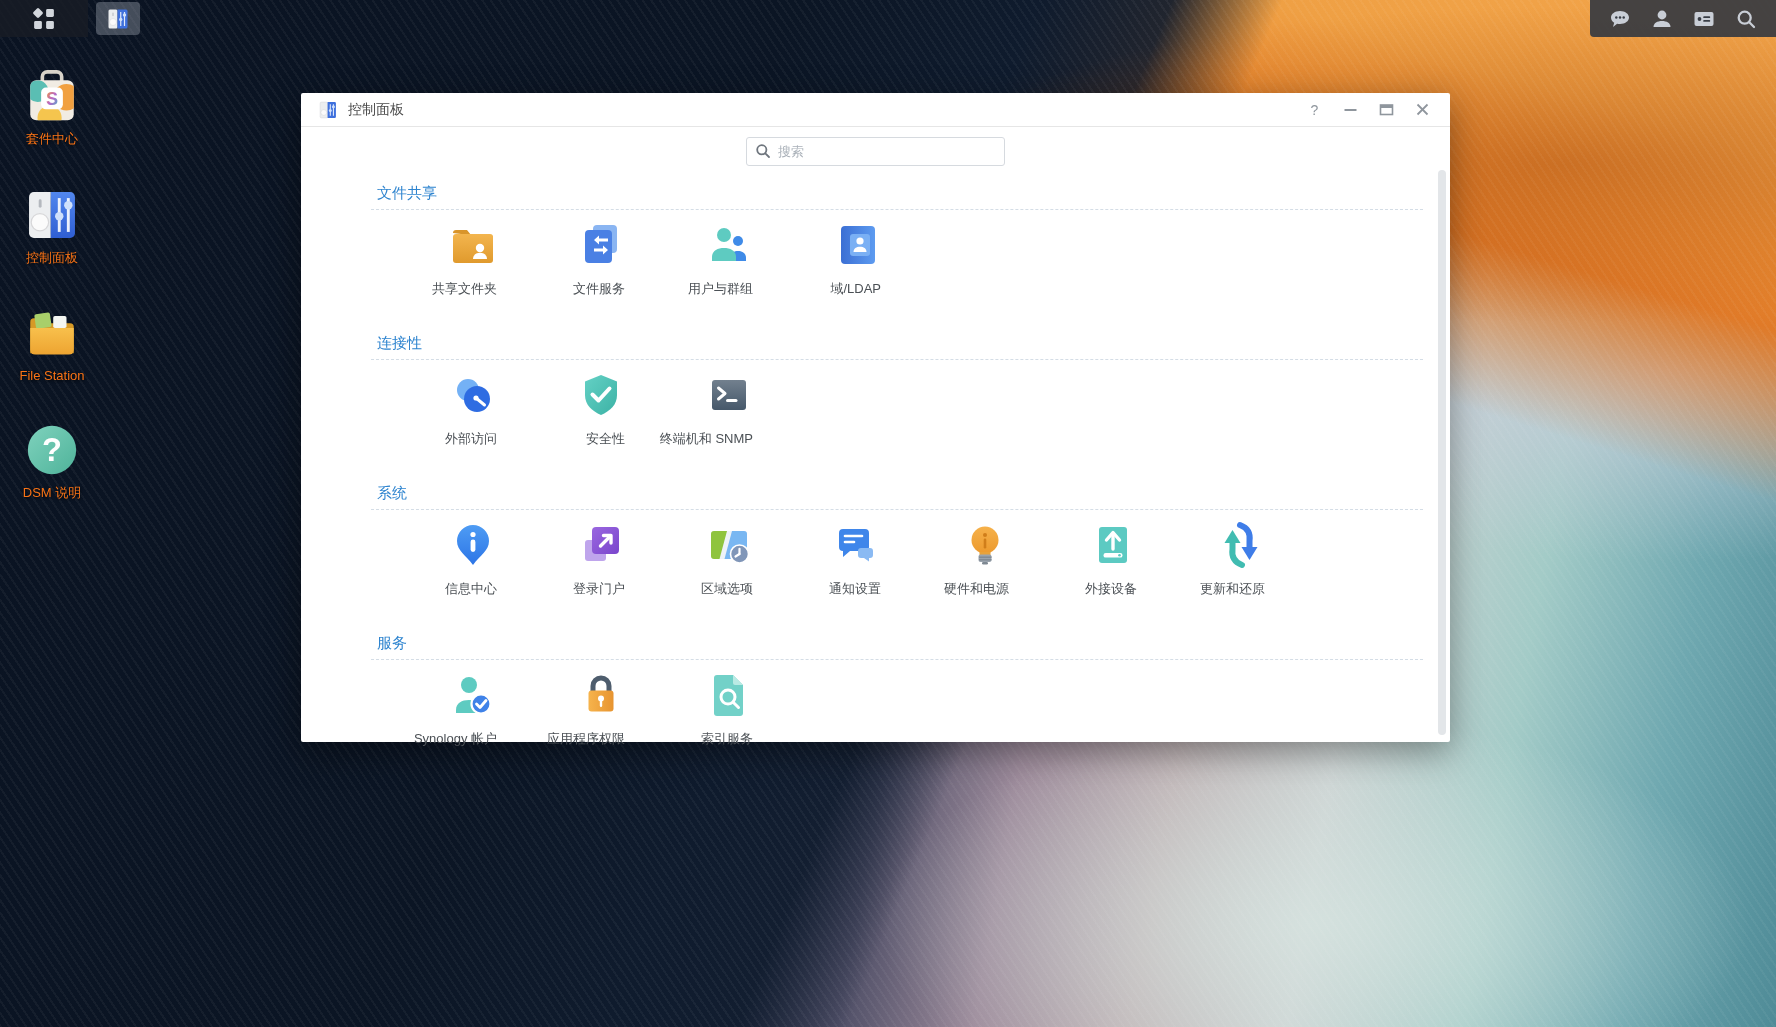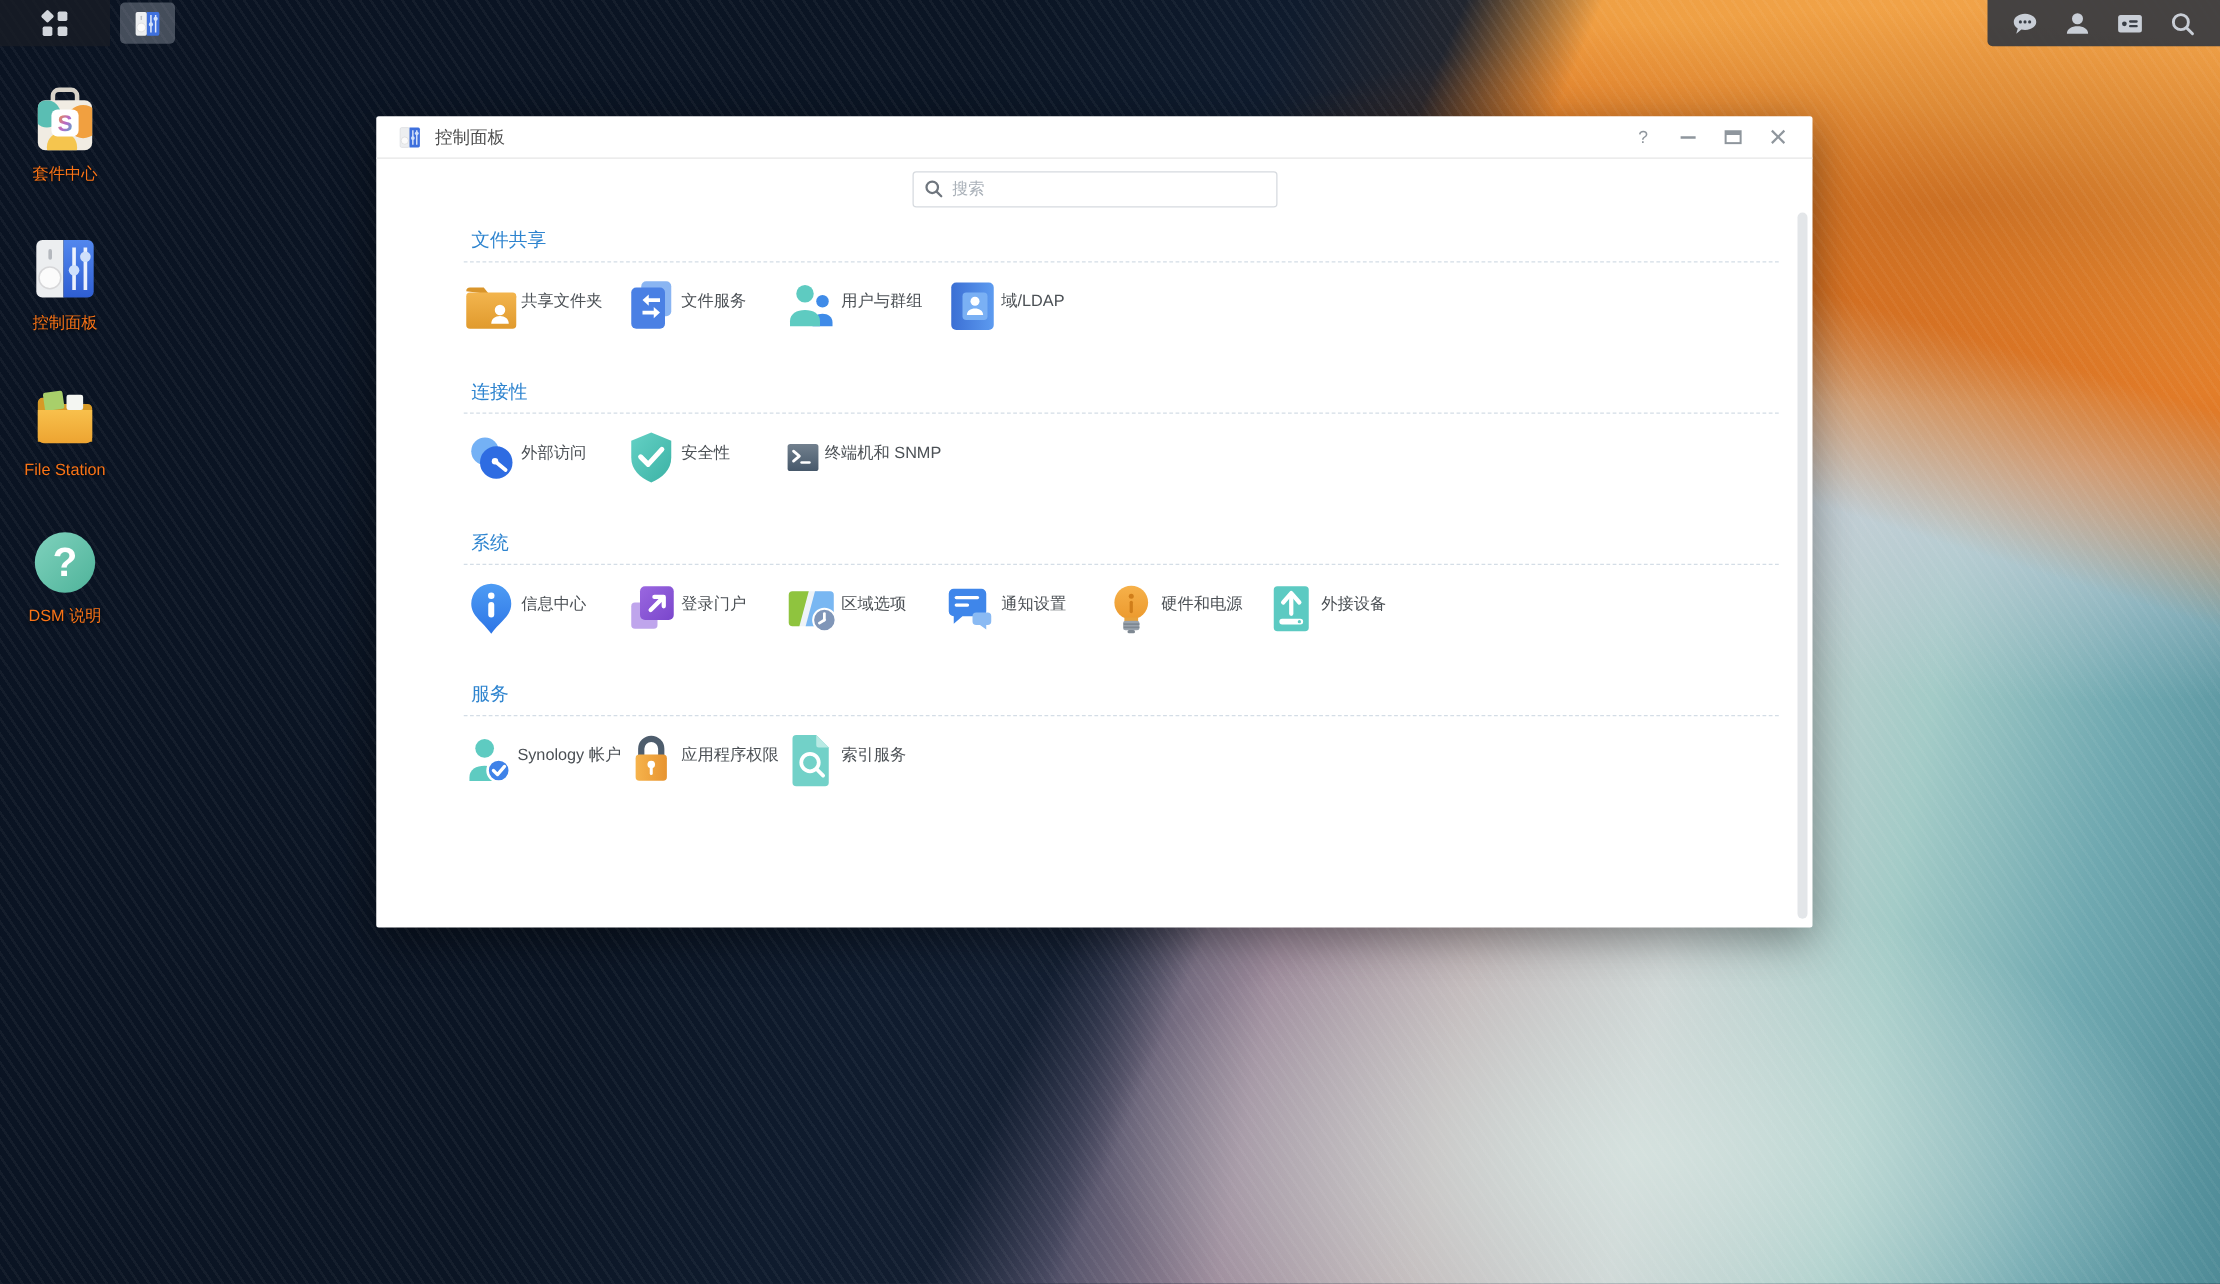--- a/index.html
+++ b/index.html
@@ -36,32 +36,32 @@
   
   .window { position:absolute; left:301px; top:93px; width:1149px; height:649px; background:#fff;
     border-radius:2px; box-shadow:0 10px 34px rgba(0,0,0,0.38); }
   .titlebar { height:34px; display:flex; align-items:center; padding:0 20px 0 17px; border-bottom:1px solid #e6e6e6; }
   .titlebar .wicon { width:20px; height:20px; margin-right:10px; }
   .titlebar .wtitle { font-size:14px; color:#4c4c4c; flex:1; }
   .wctrls { display:flex; align-items:center; gap:21px; }
   .wctrl { width:15px; height:15px; display:flex; align-items:center; justify-content:center; cursor:pointer; }
 
   .searchrow { height:48px; display:flex; align-items:center; justify-content:center; }
-  .searchbox { position:relative; width:292px; height:29px;font-family:Liberation Serif, serif; }
+  .searchbox { position:relative; width:259px; height:29px; }
   .searchbox input { width:100%; height:100%; border:1px solid #d6dadf; border-radius:3px;
     padding:0 8px 0 31px; font-size:13px; color:#444; outline:none; font-family:inherit; }
   .searchbox input::placeholder { color:#a9b0b8; }
   .searchbox .mag { position:absolute; left:9px; top:6px; }
 
   .content { padding:0 25px; }
   .section { padding-bottom:27px;margin-left:43px; }
   .sec-title { font-size:15px; color:#2e84cf; margin:8px 8px 6px 8px; line-height:20px; }
   .sec-sep { border-bottom:1px dashed #d4dde6; margin:0 2px; }
   .cp-grid { display:grid; grid-template-columns:repeat(7,128px); padding-top:11px; }
-  .cp-item { width:128px; display:flex; align-items:flex-start; cursor:pointer; }
+  .cp-item { width:128px; display:flex; flex-direction:column; align-items:flex-end; cursor:pointer; }
   .cp-item svg { width:48px; height:48px; }
   .cp-label { margin-top:11px; font-size:13px; color:#4b5055; white-space:nowrap; }
 
   .vscroll { position:absolute; right:4px; top:77px; width:8px; height:565px; border-radius:4px; background:#e3e6e9; cursor:pointer; }
 </style>
 </head>
 <body>
 
 <div class="tb-left">
   <div class="tb-btn">
@@ -420,20 +420,29 @@
         <div class="cp-item">
           <svg viewBox="0 0 48 48">
             <rect x="10" y="6" width="28" height="36" rx="3" fill="#5ccac2"></rect>
             <line x1="24" y1="28" x2="24" y2="13" stroke="#fff" stroke-width="3.4" stroke-linecap="round"></line>
             <polyline points="17.5,19 24,11.5 30.5,19" fill="none" stroke="#fff" stroke-width="3.4" stroke-linecap="round" stroke-linejoin="round"></polyline>
             <rect x="14.5" y="32" width="19" height="4.6" rx="2.2" fill="#fff"></rect>
             <circle cx="30.5" cy="34.3" r="1.3" fill="#5ccac2"></circle>
           </svg>
           <span class="cp-label">外接设备</span>
         </div>
+        <div class="cp-item">
+          <svg viewBox="0 0 48 48">
+            <path d="M25 44 C17 41 14.5 35 15.5 28 L15.5 21" fill="none" stroke="#41bcb1" stroke-width="6" stroke-linecap="round"></path>
+            <polygon points="7.5,22 15.5,9 23.5,22" fill="#41bcb1"></polygon>
+            <path d="M23 4 C31 7 33.5 13 32.5 20 L32.5 27" fill="none" stroke="#3f7de8" stroke-width="6" stroke-linecap="round"></path>
+            <polygon points="24.5,26 32.5,39 40.5,26" fill="#3f7de8"></polygon>
+          </svg>
+          <span class="cp-label">更新和还原</span>
+        </div>
       </div>
     </div>
 
     <div class="section">
       <div class="sec-title">服务</div>
       <div class="sec-sep"></div>
       <div class="cp-grid">
         <div class="cp-item">
           <svg viewBox="0 0 48 48">
             <circle cx="20" cy="14" r="8" fill="#5ecbc1"></circle>

